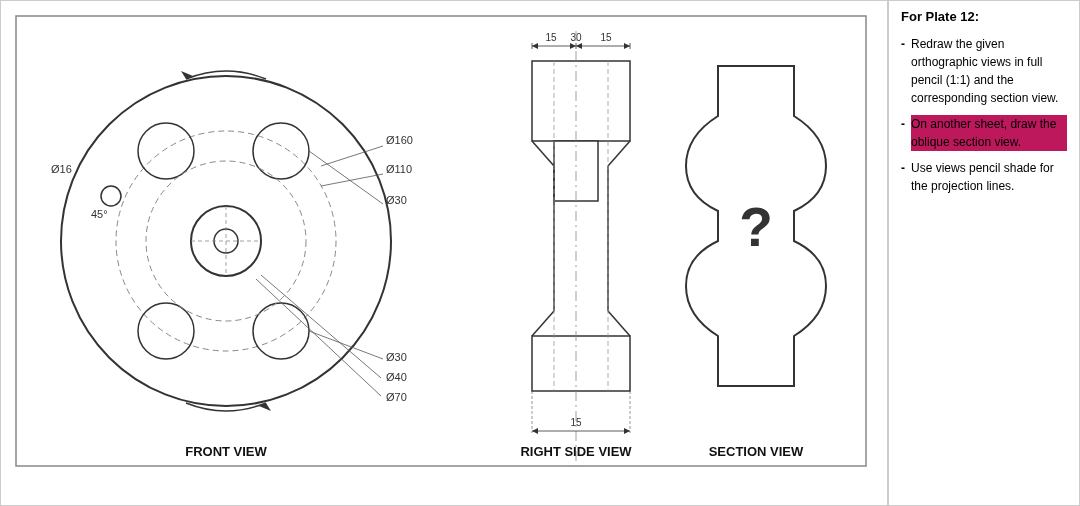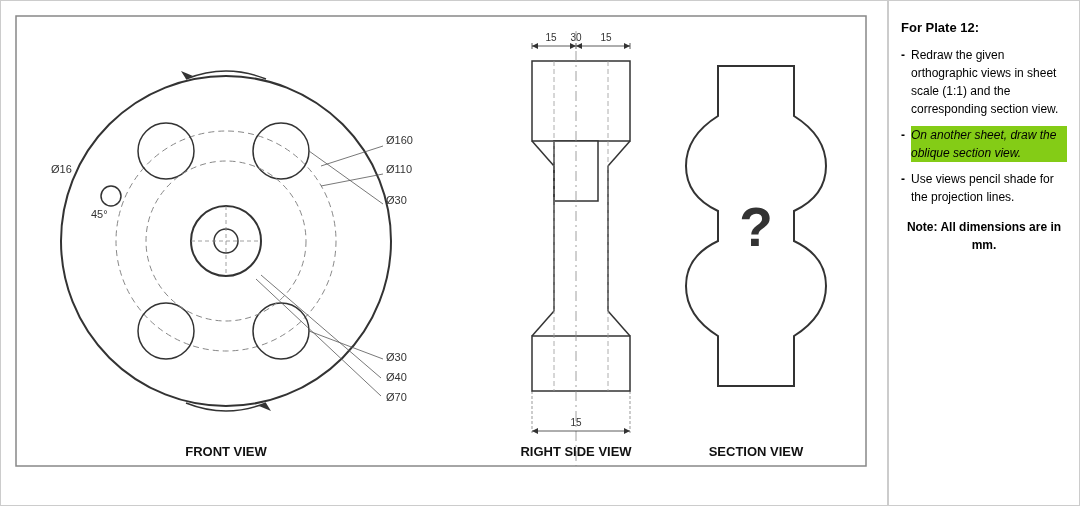--- a/index.html
+++ b/index.html
@@ -20,41 +20,40 @@
     .drawing-area {
       flex: 1;
       background: white;
       border-right: 2px solid #ccc;
       position: relative;
       padding: 10px;
     }
     .sidebar {
       width: 190px;
       background: white;
-      padding: 17px 12px;
+      padding: 6px 12px;
       font-size: 12px;
       line-height: 1.5;
     }
     .sidebar-title {
       font-weight: bold;
       font-size: 13px;
       margin-bottom: 8px;
     }
     .sidebar-bullet {
       display: flex;
       margin-bottom: 8px;
       align-items: flex-start;
     }
     .sidebar-dash {
       margin-right: 6px;
       font-weight: bold;
     }
     .highlight {
-      background: #84cc16;
-      font-style: italic;
+      background: #be185d;
     }
     .sidebar-note {
       margin-top: 12px;
       font-weight: bold;
       font-size: 12px;
       text-align: center;
     }
   </style>
 </head>
 <body>
@@ -189,28 +188,27 @@
 
       <text x="745" y="445" text-anchor="middle" font-size="13" font-weight="bold" font-family="Arial" fill="#111">SECTION VIEW</text>
     </svg>
   </div>
 
   <div class="sidebar">
     <div class="sidebar-title">For Plate 12:</div>
 
     <div class="sidebar-bullet">
       <span class="sidebar-dash">-</span>
-      <span>Redraw the given orthographic views in sheet scale (1:1) and the corresponding section view.</span>
+      <span>Redraw the given orthographic views in full pencil (1:1) and the corresponding section view.</span>
     </div>
 
     <div class="sidebar-bullet">
       <span class="sidebar-dash">-</span>
       <span class="highlight">On another sheet, draw the oblique section view.</span>
     </div>
 
     <div class="sidebar-bullet">
       <span class="sidebar-dash">-</span>
       <span>Use views pencil shade for the projection lines.</span>
     </div>
 
-    <div class="sidebar-note">Note: All dimensions are in mm.</div>
   </div>
 </div>
 
 </body></html>

